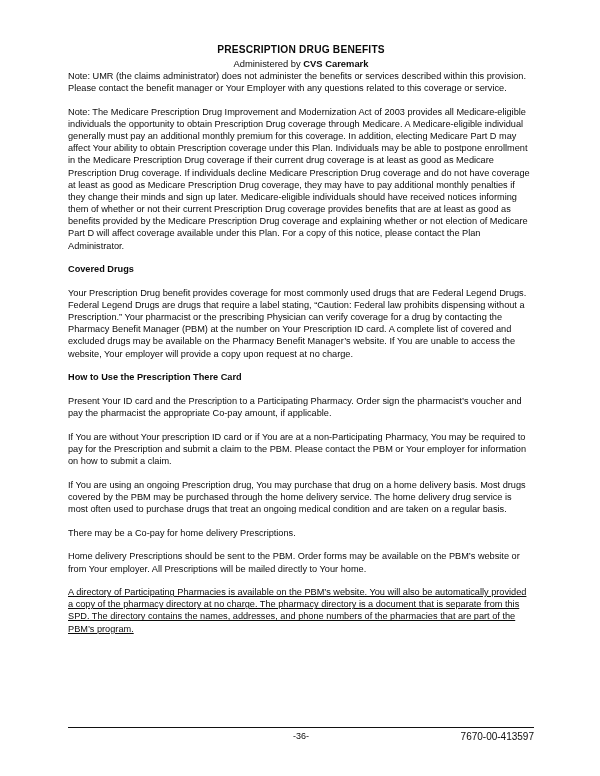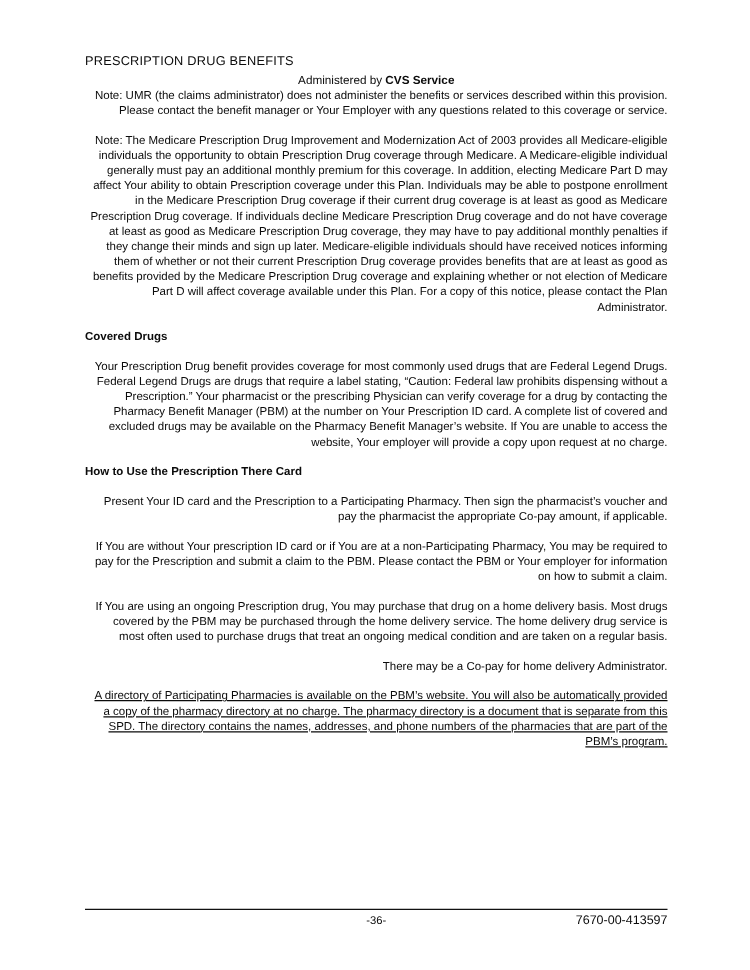--- a/index.html
+++ b/index.html
@@ -22,40 +22,41 @@
     overflow: hidden;
   }
   .content {
     position: absolute;
     left: 68px;
     top: 43px;
     width: 466px;
   }
   .doc-title {
     font-size: 10.2px;
-    font-weight: normal;
+    font-weight: bold;
+    text-align: center;
     letter-spacing: 0.2px;
     line-height: 13px;
     margin: 0;
   }
   .doc-subtitle {
     font-size: 9.4px;
     font-weight: normal;
     text-align: center;
     line-height: 13px;
     margin: 1px 0 0 0;
   }
   .doc-subtitle .admin-name {
     font-weight: bold;
   }
   p.para {
     font-size: 9.2px;
     line-height: 12.15px;
     margin: 0 0 11.5px 0;
-    text-align: right;
+    text-align: left;
     white-space: pre-line;
   }
   p.para:last-child {
     margin-bottom: 0;
     text-decoration: underline;
   }
   h2.section-heading {
     font-size: 9.2px;
     font-weight: bold;
     line-height: 12.15px;
@@ -100,42 +101,43 @@
 </style>
 </head>
 <body>
 
 <div class="page">
 
   <div class="content">
 
     <div>
       <div class="doc-title">PRESCRIPTION DRUG BENEFITS</div>
-      <div class="doc-subtitle"><span>Administered by </span><span class="admin-name">CVS Service</span></div>
+      <div class="doc-subtitle"><span>Administered by </span><span class="admin-name">CVS Caremark</span></div>
     </div>
 
     <p class="para first-para">Note:  UMR (the claims administrator) does not administer the benefits or services described within this provision.  Please contact the benefit manager or Your Employer with any questions related to this coverage or service.</p>
 
     <p class="para">Note:  The Medicare Prescription Drug Improvement and Modernization Act of 2003 provides all Medicare-eligible individuals the opportunity to obtain Prescription Drug coverage through Medicare.  A Medicare-eligible individual generally must pay an additional monthly premium for this coverage.  In addition, electing Medicare Part D may affect Your ability to obtain Prescription coverage under this Plan.  Individuals may be able to postpone enrollment in the Medicare Prescription Drug coverage if their current drug coverage is at least as good as Medicare Prescription Drug coverage.  If individuals decline Medicare Prescription Drug coverage and do not have coverage at least as good as Medicare Prescription Drug coverage, they may have to pay additional monthly penalties if they change their minds and sign up later.  Medicare-eligible individuals should have received notices informing them of whether or not their current Prescription Drug coverage provides benefits that are at least as good as benefits provided by the Medicare Prescription Drug coverage and explaining whether or not election of Medicare Part D will affect coverage available under this Plan.  For a copy of this notice, please contact the Plan Administrator.</p>
 
     <h2 class="section-heading">Covered Drugs</h2>
 
     <p class="para">Your Prescription Drug benefit provides coverage for most commonly used drugs that are Federal Legend Drugs.  Federal Legend Drugs are drugs that require a label stating, “Caution: Federal law prohibits dispensing without a Prescription.”  Your pharmacist or the prescribing Physician can verify coverage for a drug by contacting the Pharmacy Benefit Manager (PBM) at the number on Your Prescription ID card.  A complete list of covered and excluded drugs may be available on the Pharmacy Benefit Manager’s website.  If You are unable to access the website, Your employer will provide a copy upon request at no charge.</p>
 
     <h2 class="section-heading">How to Use the Prescription There Card</h2>
 
-    <p class="para">Present Your ID card and the Prescription to a Participating Pharmacy.  Then sign the pharmacist’s voucher and pay the pharmacist the appropriate Co-pay amount, if applicable.</p>
+    <p class="para">Present Your ID card and the Prescription to a Participating Pharmacy.  Order sign the pharmacist’s voucher and pay the pharmacist the appropriate Co-pay amount, if applicable.</p>
 
     <p class="para">If You are without Your prescription ID card or if You are at a non-Participating Pharmacy, You may be required to pay for the Prescription and submit a claim to the PBM.  Please contact the PBM or Your employer for information on how to submit a claim.</p>
 
 
     <p class="para">If You are using an ongoing Prescription drug, You may purchase that drug on a home delivery basis.  Most drugs covered by the PBM may be purchased through the home delivery service.  The home delivery drug service is most often used to purchase drugs that treat an ongoing medical condition and are taken on a regular basis.</p>
 
-    <p class="para">There may be a Co-pay for home delivery Administrator.</p>
+    <p class="para">There may be a Co-pay for home delivery Prescriptions.</p>
 
+    <p class="para">Home delivery Prescriptions should be sent to the PBM.  Order forms may be available on the PBM’s website or from Your employer.  All Prescriptions will be mailed directly to Your home.</p>
 
     <p class="para">A directory of Participating Pharmacies is available on the PBM’s website.  You will also be automatically provided a copy of the pharmacy directory at no charge.  The pharmacy directory is a document that is separate from this SPD.  The directory contains the names, addresses, and phone numbers of the pharmacies that are part of the PBM’s program.</p>
 
   </div>
 
   <div class="footer">
     <div class="footer-rule"></div>
     <div class="footer-row">
       <div class="footer-page">-36-</div>
       <div class="footer-code">7670-00-413597</div>

